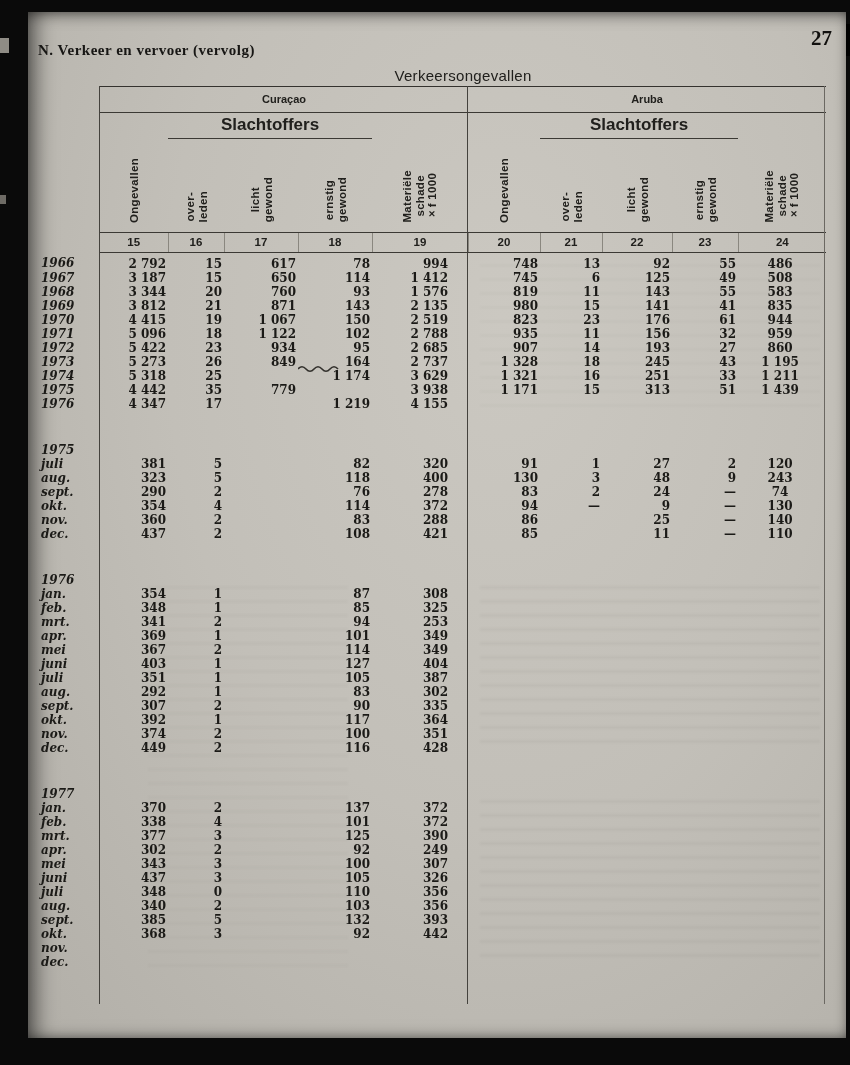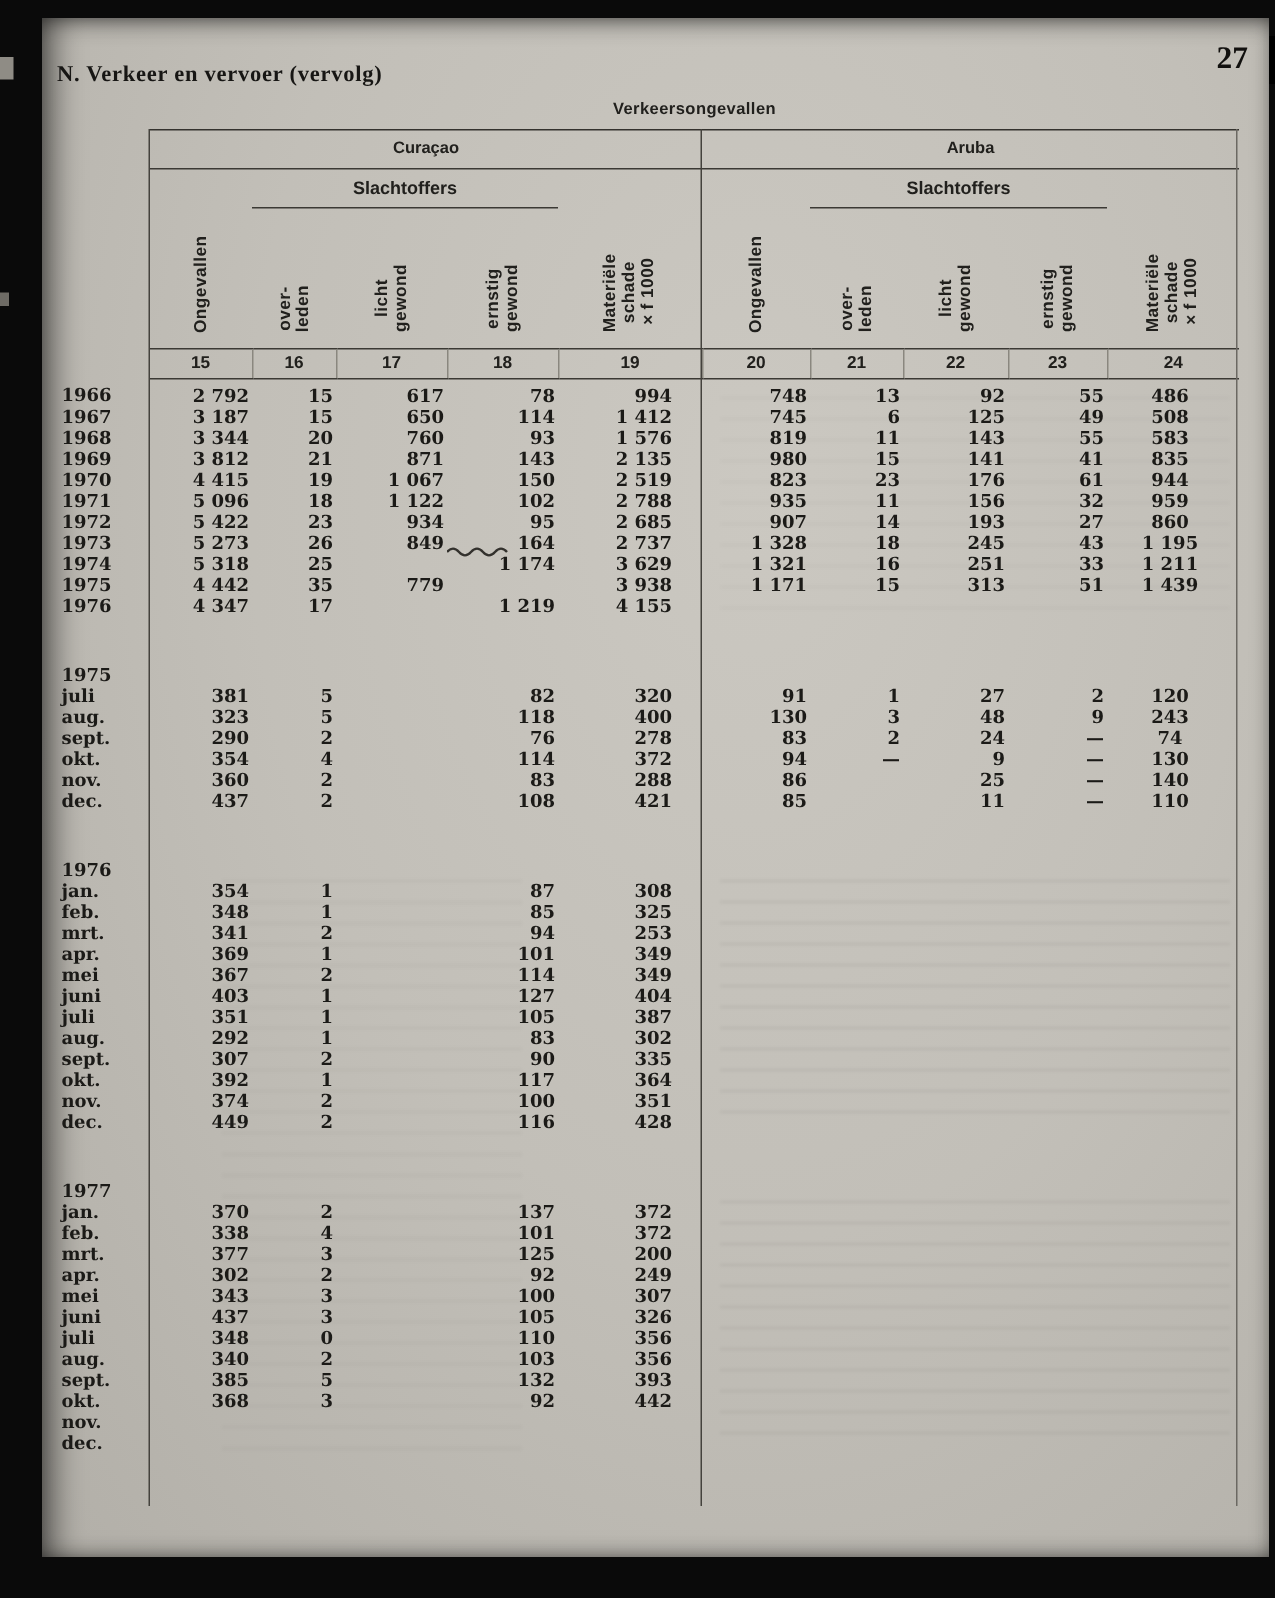--- a/index.html
+++ b/index.html
@@ -41,36 +41,36 @@
 
   .table-wrap { position:absolute; left:12px; top:46px; width:786px; height:950px; }
   .vline { position:absolute; top:28px; height:918px; width:1.3px; background:#44423d; }
   .vline-l { left:59px; } .vline-m { left:427px; } .vline-r { left:784px; background:#6b6862; }
 
   table { border-collapse:collapse; table-layout:fixed; width:786px; }
   td { overflow:visible; }
 
   thead td { font-family:"Liberation Sans", sans-serif; color:#21201d; }
   .title-cell { height:28px; text-align:center; vertical-align:top; padding-top:9px;
-    font-weight:bold; font-size:11px; letter-spacing:.3px; border-bottom:1.4px solid #34322e; }
+    font-weight:normal; font-size:15px; letter-spacing:.3px; border-bottom:1.4px solid #34322e; }
   .group-cell { height:26px; text-align:center; vertical-align:middle;
     font-weight:bold; font-size:11px; border-bottom:1.2px solid #3b3934; }
   .victims-cell { height:26px; text-align:center; vertical-align:middle;
-    font-weight:bold; font-size:12px; border-bottom:1.2px solid #3b3934; }
+    font-weight:bold; font-size:17px; border-bottom:1.2px solid #3b3934; }
   .rot-row td { height:94px; vertical-align:bottom; text-align:center; padding:0 0 5px 0; }
   .rot { display:inline-block; writing-mode:vertical-rl; transform:rotate(180deg);
     white-space:pre-line; font-weight:bold; font-size:11.5px; line-height:12.5px; letter-spacing:.3px; }
   .nums-row td { height:20px; text-align:center; vertical-align:middle; font-weight:bold; font-size:11.5px;
     border-top:1.2px solid #3b3934; border-bottom:1.2px solid #3b3934; }
   .nums-row td.lbl-col { border:none; }
   .nums-row td.sep { border-left:1px solid #8a877f; }
 
   tbody td { height:14px; line-height:14px; font-family:"DejaVu Serif", serif; font-weight:bold;
     font-size:12px; text-align:right; padding:0 2px 0 0; color:#1b1a17; white-space:nowrap; }
-  tbody td.lbl { text-align:left; padding:0 0 0 1px;margin-left:22px; }
+  tbody td.lbl { text-align:left; font-style:italic; padding:0 0 0 1px;margin-left:22px; }
   tbody td.c19 { padding-right:20px; }
   tbody td.c24 { padding-right:4px;text-align:center; }
   tbody tr.first td { padding-top:4px; }
   tbody tr.section-row td { padding-top:32px; }
 
   .squiggle { position:absolute; left:258px; top:301px; width:44px; height:9px; }
 </style>
 </head>
 <body>
 
@@ -584,21 +584,21 @@
             <td class="val c22"></td>
             <td class="val c23"></td>
             <td class="val c24"></td>
           </tr>
           <tr>
             <td class="lbl">mrt.</td>
             <td class="val c15">377</td>
             <td class="val c16">3</td>
             <td class="val c17"></td>
             <td class="val c18">125</td>
-            <td class="val c19">200</td>
+            <td class="val c19">390</td>
             <td class="val c20"></td>
             <td class="val c21"></td>
             <td class="val c22"></td>
             <td class="val c23"></td>
             <td class="val c24"></td>
           </tr>
           <tr>
             <td class="lbl">apr.</td>
             <td class="val c15">302</td>
             <td class="val c16">2</td>

